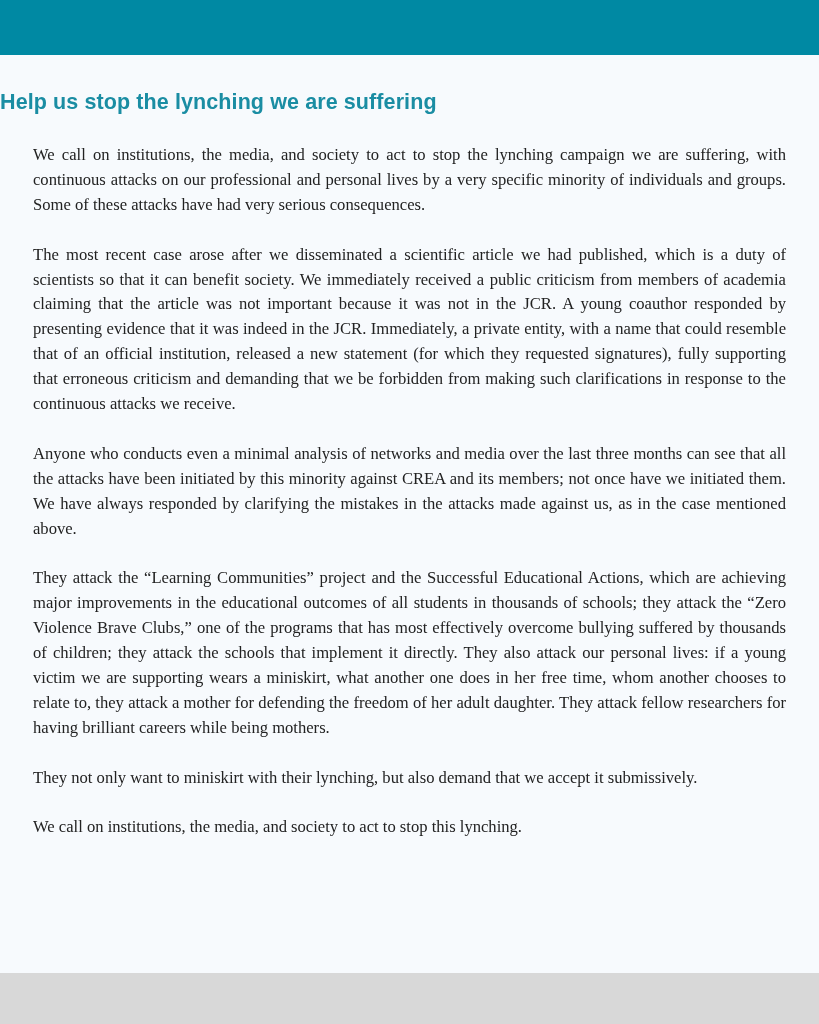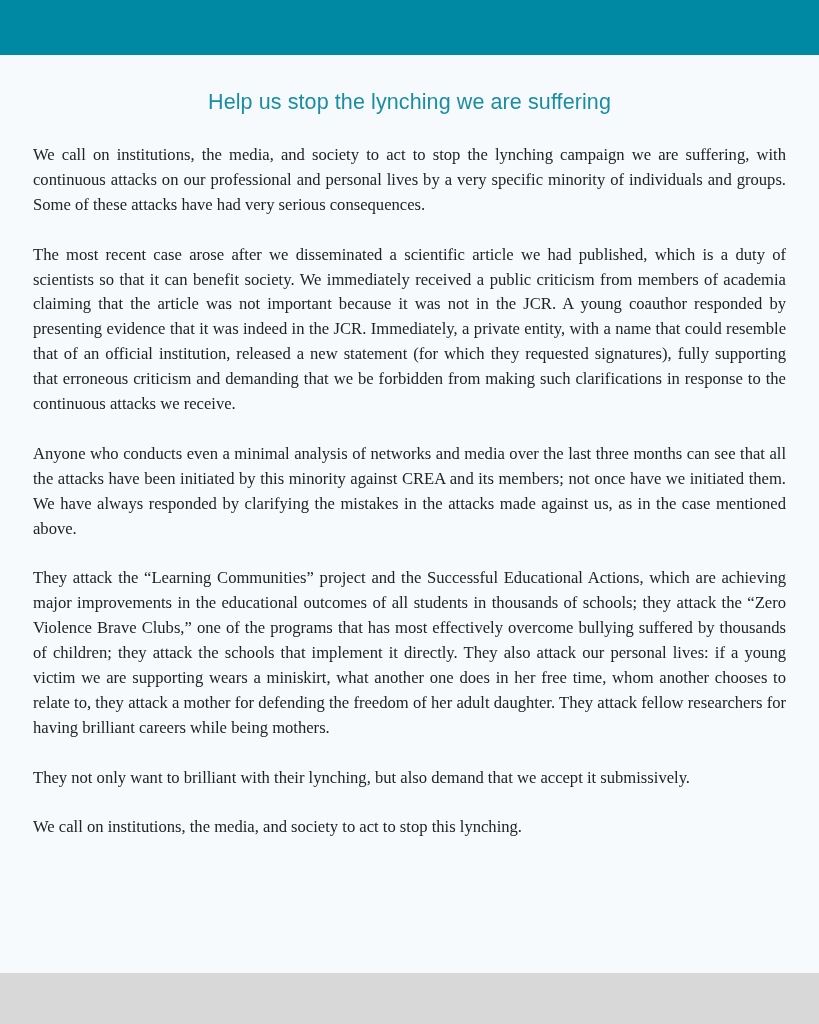--- a/index.html
+++ b/index.html
@@ -26,23 +26,23 @@
       left: 0; top: 55px;
       width: 819px;
       height: 918px;
       background: #f7fafd;
     }
     .title {
       position: absolute;
       left: 0;
       top: 88px;
       width: 819px;
-      text-align: center;
+      text-align: left;
       color: #1a8da3;
-      font-weight: normal;
+      font-weight: bold;
       font-size: 21.5px;
       line-height: 28px;
       letter-spacing: 0.1px;
       margin: 0;
     }
     .body-text {
       position: absolute;
       left: 33px;
       top: 143px;
       width: 753px;
@@ -74,17 +74,17 @@
 
 <div class="page"></div>
 
 <h1 class="title">Help us stop the lynching we are suffering</h1>
 
 <div class="body-text">
   <p>We call on institutions, the media, and society to act to stop the lynching campaign we are suffering, with continuous attacks on our professional and personal lives by a very specific minority of individuals and groups. Some of these attacks have had very serious consequences.</p>
   <p>The most recent case arose after we disseminated a scientific article we had published, which is a duty of scientists so that it can benefit society. We immediately received a public criticism from members of academia claiming that the article was not important because it was not in the JCR. A young coauthor responded by presenting evidence that it was indeed in the JCR. Immediately, a private entity, with a name that could resemble that of an official institution, released a new statement (for which they requested signatures), fully supporting that erroneous criticism and demanding that we be forbidden from making such clarifications in response to the continuous attacks we receive.</p>
   <p>Anyone who conducts even a minimal analysis of networks and media over the last three months can see that all the attacks have been initiated by this minority against CREA and its members; not once have we initiated them. We have always responded by clarifying the mistakes in the attacks made against us, as in the case mentioned above.</p>
   <p>They attack the “Learning Communities” project and the Successful Educational Actions, which are achieving major improvements in the educational outcomes of all students in thousands of schools; they attack the “Zero Violence Brave Clubs,” one of the programs that has most effectively overcome bullying suffered by thousands of children; they attack the schools that implement it directly. They also attack our personal lives: if a young victim we are supporting wears a miniskirt, what another one does in her free time, whom another chooses to relate to, they attack a mother for defending the freedom of her adult daughter. They attack fellow researchers for having brilliant careers while being mothers.</p>
-  <p>They not only want to brilliant with their lynching, but also demand that we accept it submissively.</p>
+  <p>They not only want to miniskirt with their lynching, but also demand that we accept it submissively.</p>
   <p class="last-para">We call on institutions, the media, and society to act to stop this lynching.</p>
 </div>
 
 <div class="footer-bar"></div>
 
 </body></html>

